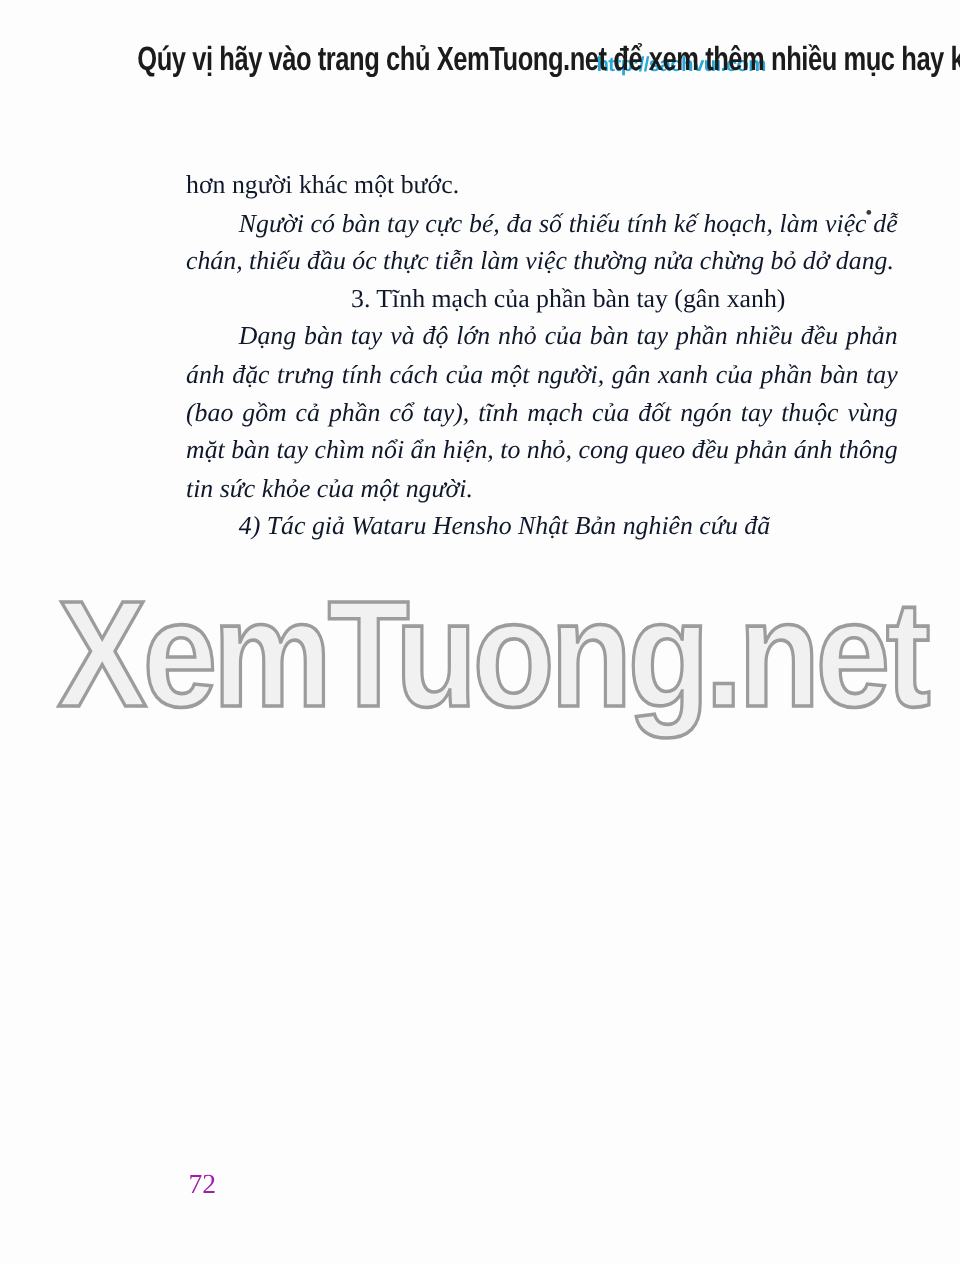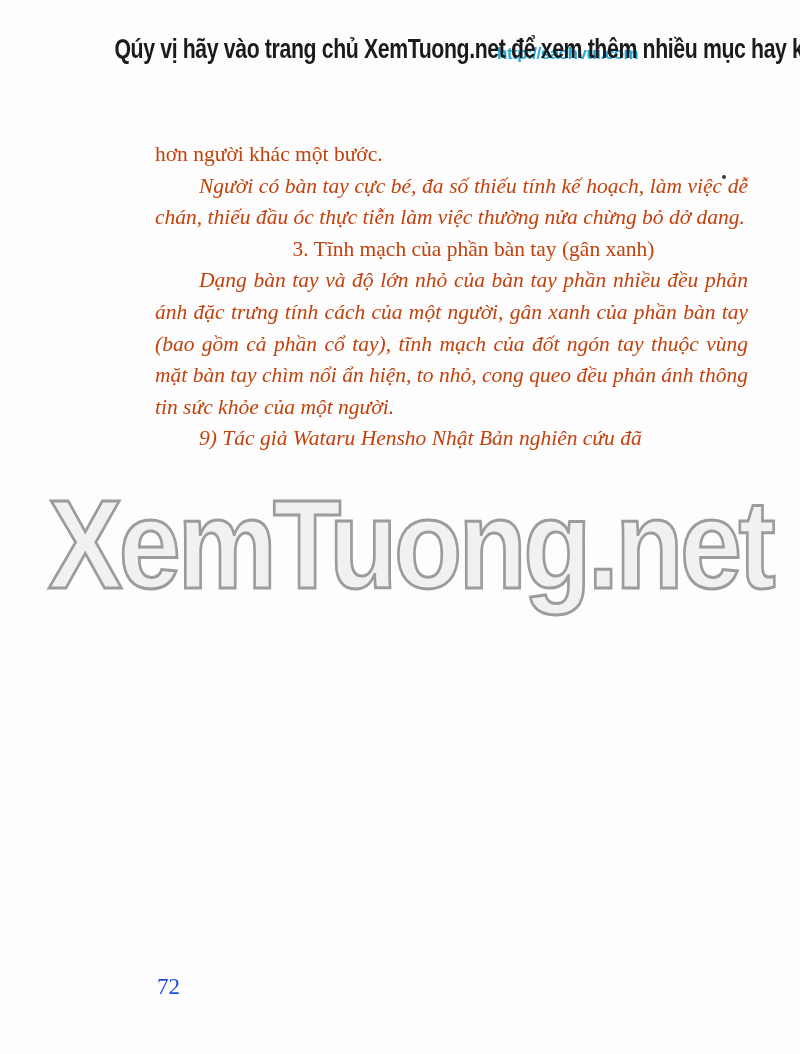--- a/index.html
+++ b/index.html
@@ -61,33 +61,33 @@
   }
 
   
   .page-body {
     position:absolute;
     top:139px; left:155px;
     width:593px;
     z-index:2;
     font-size:21.5px;
     line-height:31.6px;
-    color:#c2410c;
+    color:#0f172a;
     text-align:justify;
   }
   .page-body p { margin:0; }
   .page-body p.indent  { text-indent:44px;font-style:italic; }
   .page-body p.plain   { text-indent:0; }
   .page-body p.heading { text-indent:44px; text-align:center; }
 
   .page-number {
     position:absolute;
     top:974px; left:157px;
     font-size:23px;
-    color:#1d4ed8;
+    color:#a21caf;
     z-index:2;
   }
 
   
   .scan-dot {
     position:absolute;
     top:175px; left:722px;
     width:4px; height:4px;
     background:#3a3a3a;
     border-radius:50%;
@@ -105,18 +105,18 @@
 
 <svg class="watermark" viewBox="0 0 748 158">
   <text x="374" y="120" font-size="126" text-anchor="middle" textLength="724" lengthAdjust="spacingAndGlyphs">XemTuong.net</text>
 </svg>
 
 <div class="page-body">
     <p class="plain">hơn người khác một bước.</p>
     <p class="indent">Người có bàn tay cực bé, đa số thiếu tính kế hoạch, làm việc dễ chán, thiếu đầu óc thực tiễn làm việc thường nửa chừng bỏ dở dang.</p>
     <p class="heading">3. Tĩnh mạch của phần bàn tay (gân xanh)</p>
     <p class="indent">Dạng bàn tay và độ lớn nhỏ của bàn tay phần nhiều đều phản ánh đặc trưng tính cách của một người, gân xanh của phần bàn tay (bao gồm cả phần cổ tay), tĩnh mạch của đốt ngón tay thuộc vùng mặt bàn tay chìm nổi ẩn hiện, to nhỏ, cong queo đều phản ánh thông tin sức khỏe của một người.</p>
-    <p class="indent">9)  Tác giả Wataru Hensho Nhật Bản nghiên cứu đã</p>
+    <p class="indent">4)  Tác giả Wataru Hensho Nhật Bản nghiên cứu đã</p>
   </div>
 
 <div class="page-number">72</div>
 
 <div class="scan-dot"></div>
 
 </body></html>

